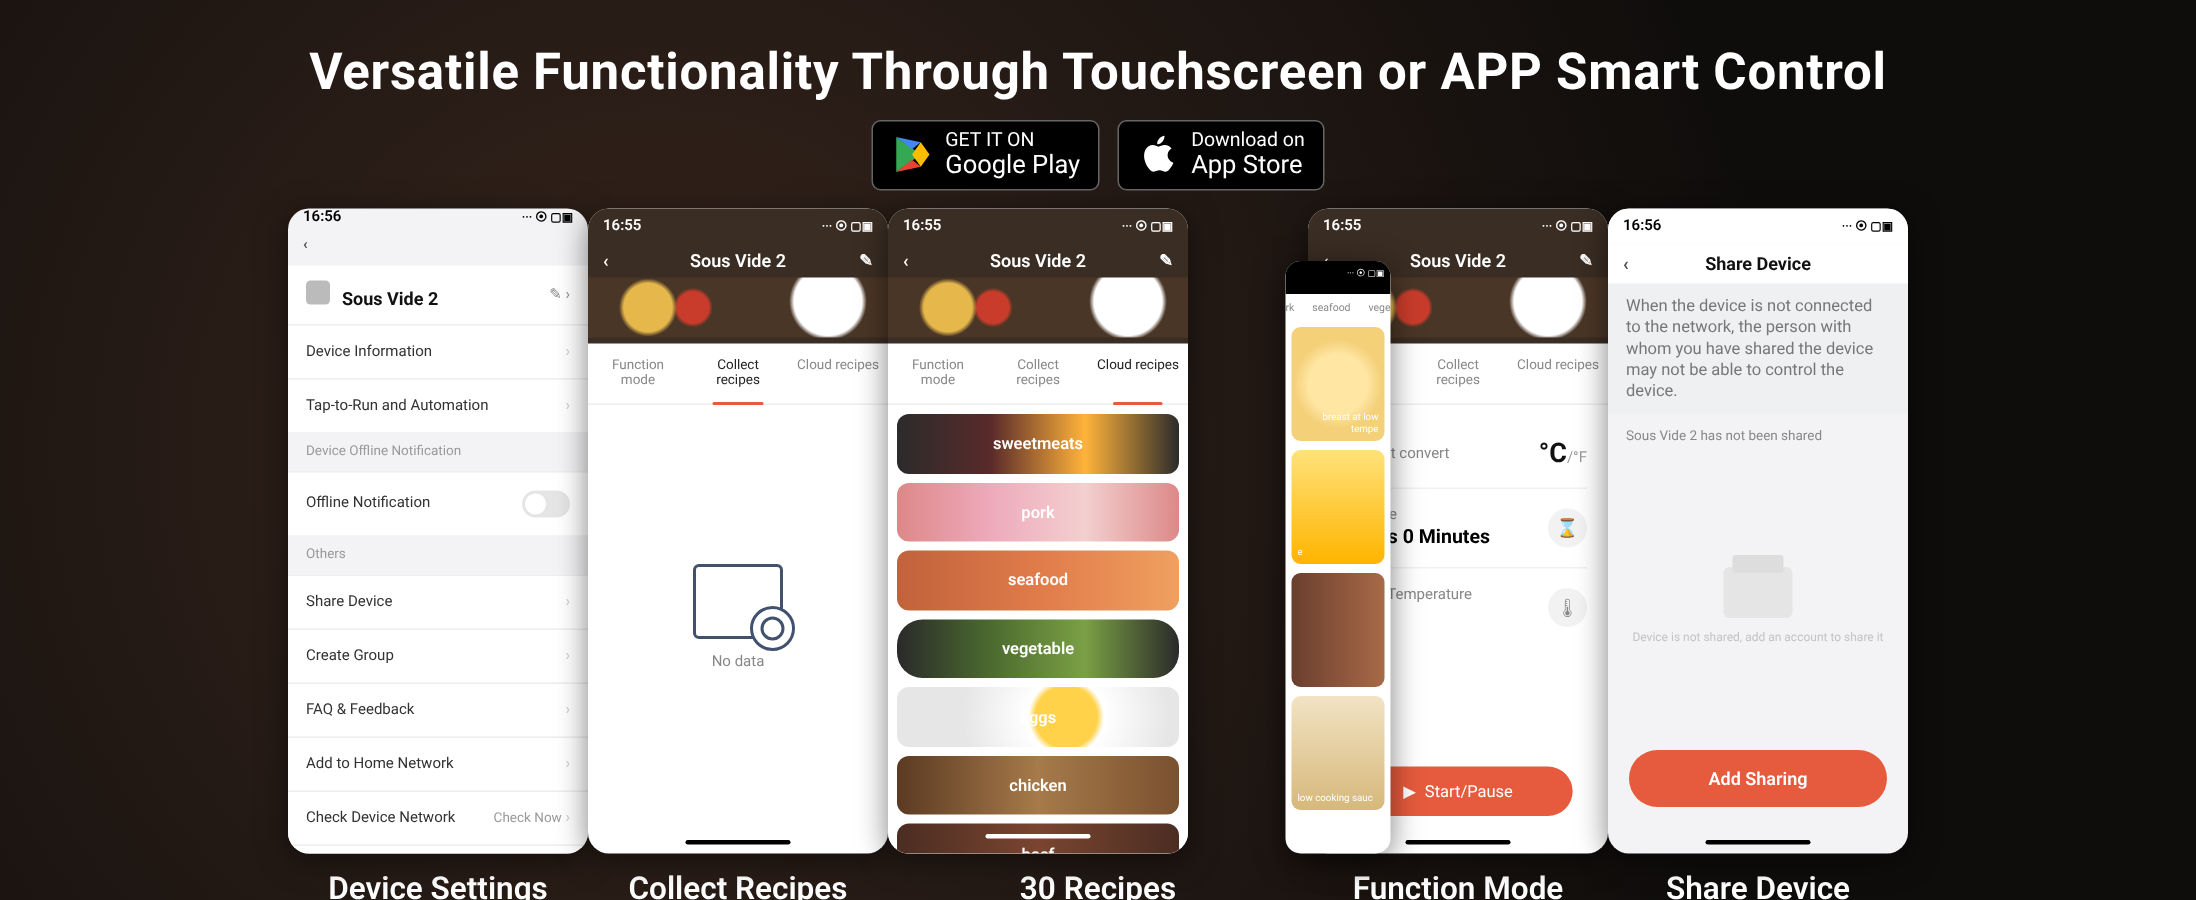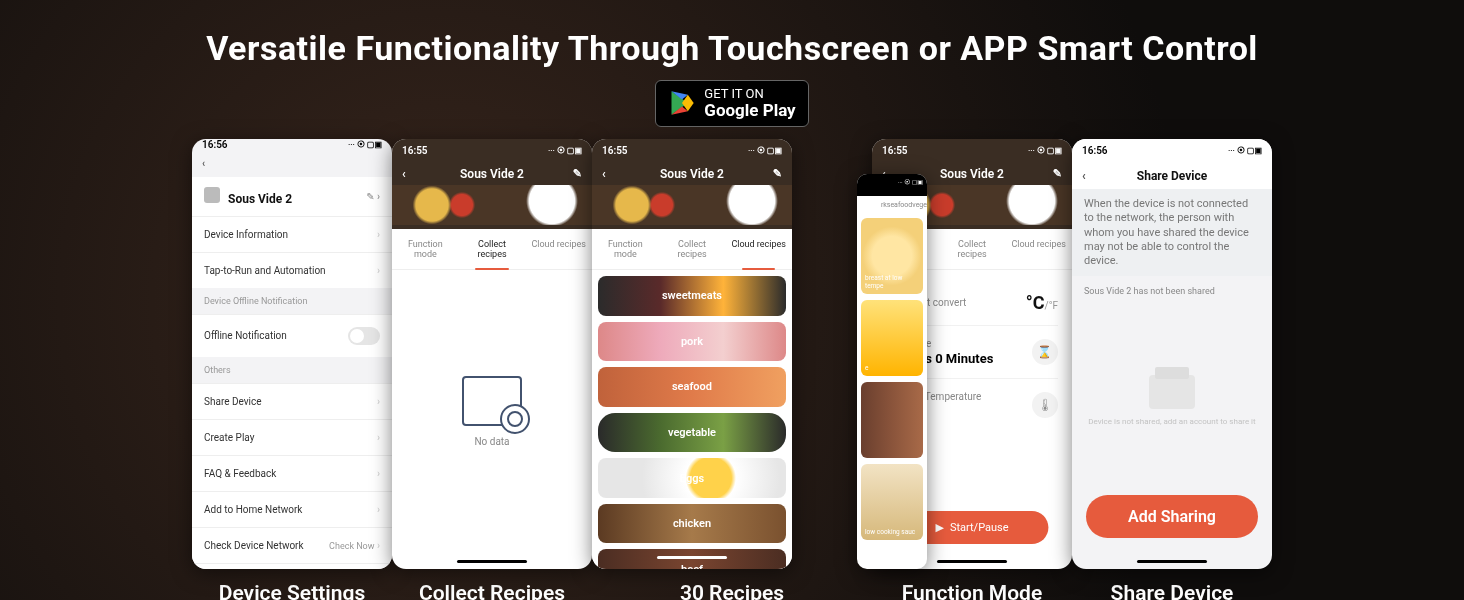--- a/index.html
+++ b/index.html
@@ -33,21 +33,21 @@
     gap: 12px;
     margin-top: 12px;
   }
   .store-badge {
     display:flex; align-items:center;
     background:#000; border:1px solid #666; border-radius:6px;
     padding:6px 12px; color:#fff;
   }
   .store-badge svg { width:28px; height:28px; margin-right:8px; }
   .sb-small { font-size:13px; line-height:1.1; color:#fff; }
-  .sb-big { font-size:17px; font-weight:700; line-height:1.1; }
+  .sb-big { font-size:17px; font-weight:400; line-height:1.1; }
   .phones {
     position:relative;
     display:flex;
     justify-content:center;
     margin-top:12px;
     padding: 0 100px;
   }
   .col { display:flex; flex-direction:column; align-items:center; }
   .caption { color:#fff; font-size:21px; font-weight:600; margin-top:12px; text-align:center; }
   
@@ -129,23 +129,23 @@
   
   .s3-wrap { position:relative; width:280px;}
   .s3-wrap .phone { position:relative; z-index:2;}
   .stack-phone {
     position:absolute; width:70px; height:395px; right:-55px; top:35px;
     background:#fff; border-radius:10px 10px 10px 10px; overflow:hidden; z-index:1;
     box-shadow:0 4px 20px rgba(0,0,0,0.5);
   }
   .stack-phone .sb { height:22px; background:#000; color:#fff; font-size:6px; display:flex; justify-content:flex-end; padding:4px 4px 0;}
   .stack-list { padding:4px; display:flex; flex-direction:column; gap:6px;}
-  .stack-cat { height:18px; font-size:7px; color:#888; display:flex; align-items:center; justify-content:flex-end;}
+  .stack-cat { height:18px; font-size:7px; color:#888; display:flex; align-items:center; justify-content:space-between;}
   .stack-card { height:76px; border-radius:6px; display:flex; align-items:flex-end; color:#fff; font-size:6.5px; padding:4px;}
-  .sc1{ background: radial-gradient(circle at 50% 50%, #ffe6a3 40%, #f4d079 60%);}
+  .sc1{ background: radial-gradient(circle at 50% 50%, #ffe6a3 40%, #f4d079 60%); text-align: right;}
   .sc2{ background: linear-gradient(#ffe27a,#ffb400);}
   .sc3{ background: linear-gradient(90deg,#6a3f2e,#8a543b,#a86a48);}
   .sc4{ background: linear-gradient(#f2e3c4,#d6b87a);}
   
   .s4 .body { flex:1; background:#fff; padding:10px 14px; position:relative;}
   .s4 .row { display:flex; justify-content:space-between; align-items:center; padding:12px 0; border-bottom:1px solid #f1f1f1;}
   .s4 .lab { color:#888; font-size:10px;}
   .s4 .val { color:#000; font-size:13px; font-weight:700; margin-top:2px;}
   .tempunit { font-size:18px; font-weight:700;}
   .tempunit small { font-size:10px; color:#999; font-weight:400;}
@@ -159,40 +159,49 @@
   .s5 .hbar2 { display:flex; align-items:center; justify-content:center; font-size:12px; font-weight:700; padding:6px; position:relative; background:#fff;}
   .s5 .hback2 { position:absolute; left:10px; color:#555;}
   .s5 .note { background:#eef0f2; color:#777; font-size:11px; padding:8px 12px; line-height:1.3;}
   .s5 .sharedline { color:#888; font-size:9px; padding:10px 12px;}
   .s5 .empty {
     flex:1; display:flex; flex-direction:column; align-items:center; justify-content:center; color:#bbb;
   }
   .s5 .box { width:46px; height:34px; background:#e5e5e5; border-radius:4px; position:relative; margin-bottom:8px;}
   .s5 .box::before{content:"";position:absolute; top:-8px; left:6px; right:6px; height:12px; background:#ddd; border-radius:2px;}
   .s5 .emptxt { font-size:8px; color:#c3c3c3;}
-  .s5 .addbtn { background:#e65b3d; color:#fff; text-align:center; border-radius:22px; padding:12px 0; margin:0 14px 16px; font-size:16px; font-weight:600;}
+  .s5 .addbtn { background:#e65b3d; color:#fff; text-align:center; border-radius:22px; padding:12px 0; margin:0 14px 16px; font-size:12px; font-weight:600;}
 </style>
 </head>
 <body>
 
 <div class="title">Versatile Functionality Through Touchscreen or APP Smart Control</div>
 
 <div class="store-row">
   <div class="store-badge">
     <svg viewBox="0 0 24 24">
       <polygon points="3,2 17,12 3,22" fill="#34a853"></polygon>
       <polygon points="3,2 12,9 17,5" fill="#4285f4"></polygon>
       <polygon points="3,22 12,15 17,19" fill="#ea4335"></polygon>
       <polygon points="17,5 22,12 17,19 12,12" fill="#fbbc04"></polygon>
     </svg>
     <div>
       <div class="sb-small">GET IT ON</div>
       <div class="sb-big">Google Play</div>
     </div>
   </div>
+  <div class="store-badge">
+    <svg viewBox="0 0 24 24" fill="#fff">
+      <path d="M17.5 12.5c0-2.6 2.1-3.8 2.2-3.9-1.2-1.7-3-2-3.6-2-1.5-.2-3 .9-3.8.9-.8 0-2-0.9-3.3-0.9-1.7 0-3.3 1-4.1 2.6-1.8 3.1-.5 7.6 1.3 10.1.9 1.2 1.9 2.6 3.3 2.5 1.3-.1 1.8-.8 3.4-.8 1.6 0 2 .8 3.4.8 1.4 0 2.3-1.3 3.1-2.5.7-1 1.2-2 1.4-2.6-1.6-.7-3.3-2.2-3.3-4.2zM14.6 4.6c.7-.9 1.2-2.1 1.1-3.3-1 .1-2.3.7-3 1.6-.7.8-1.3 2-1.1 3.2 1.2.1 2.3-.6 3-1.5z"></path>
+    </svg>
+    <div>
+      <div class="sb-small">Download on</div>
+      <div class="sb-big">App Store</div>
+    </div>
+  </div>
 </div>
 
 <div class="phones">
 
   <div class="col">
     <div class="phone s1">
       <div class="statusbar">
         <span>16:56</span>
         <span class="status-right">··· ⦿ ▢▣</span>
       </div>
@@ -214,21 +223,21 @@
       <div class="list-item">
         <span>Offline Notification</span>
         <span class="toggle"></span>
       </div>
       <div class="section-label">Others</div>
       <div class="list-item">
           <span>Share Device</span>
           <span class="chev">›</span>
         </div>
       <div class="list-item">
-          <span>Create Play</span>
+          <span>Create Group</span>
           <span class="chev">›</span>
         </div>
       <div class="list-item">
           <span>FAQ &amp; Feedback</span>
           <span class="chev">›</span>
         </div>
       <div class="list-item">
           <span>Add to Home Network</span>
           <span class="chev">›</span>
         </div>

